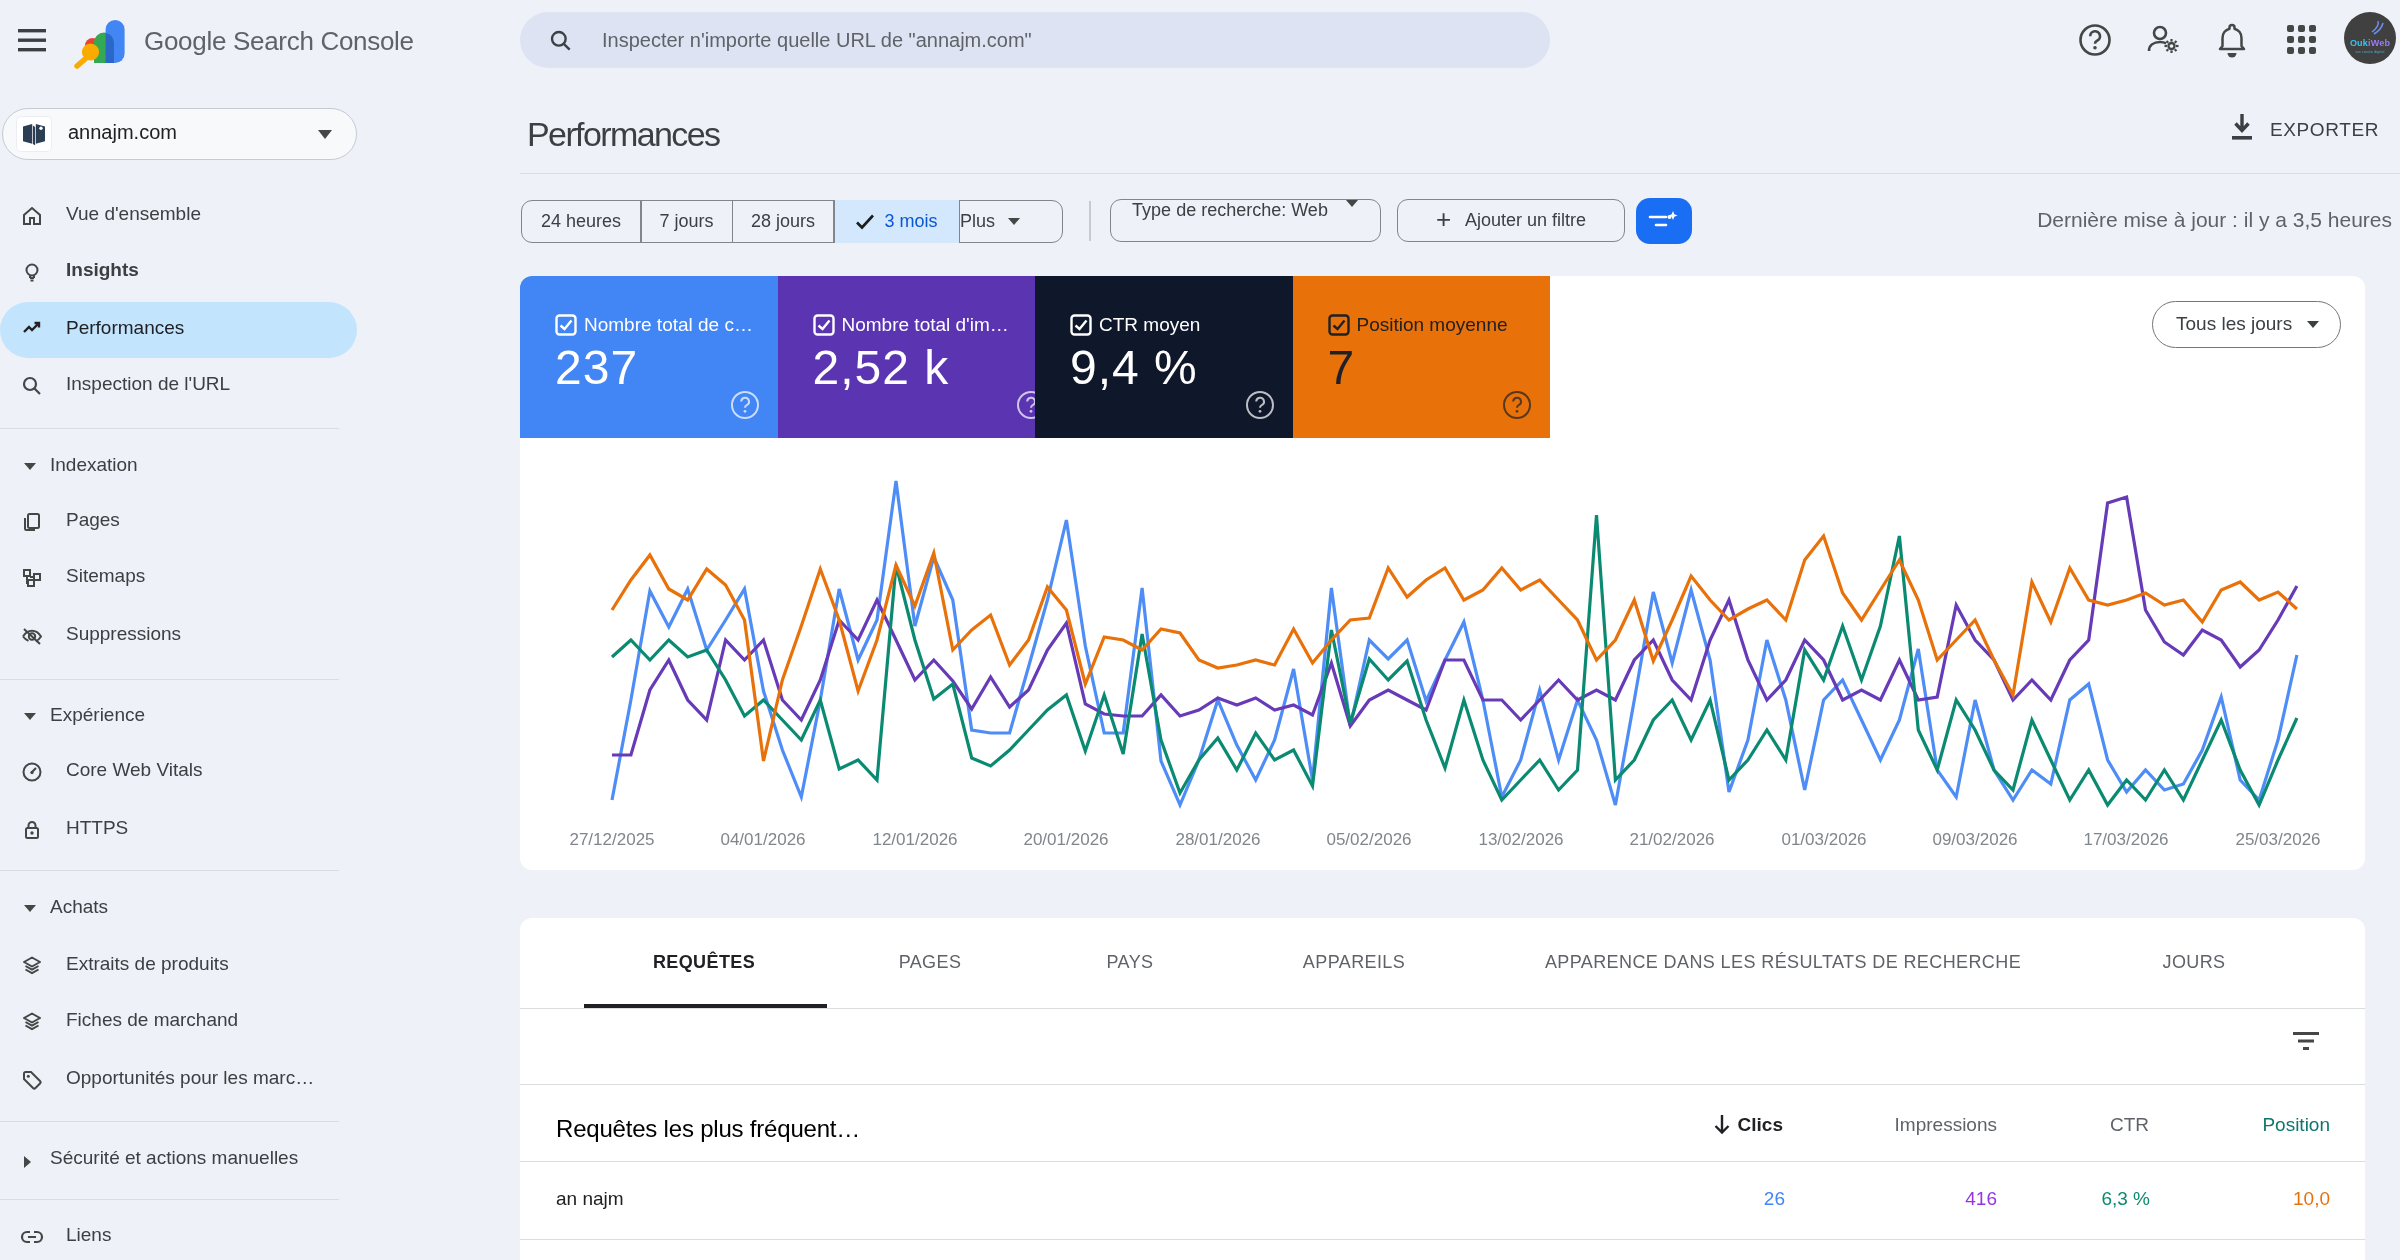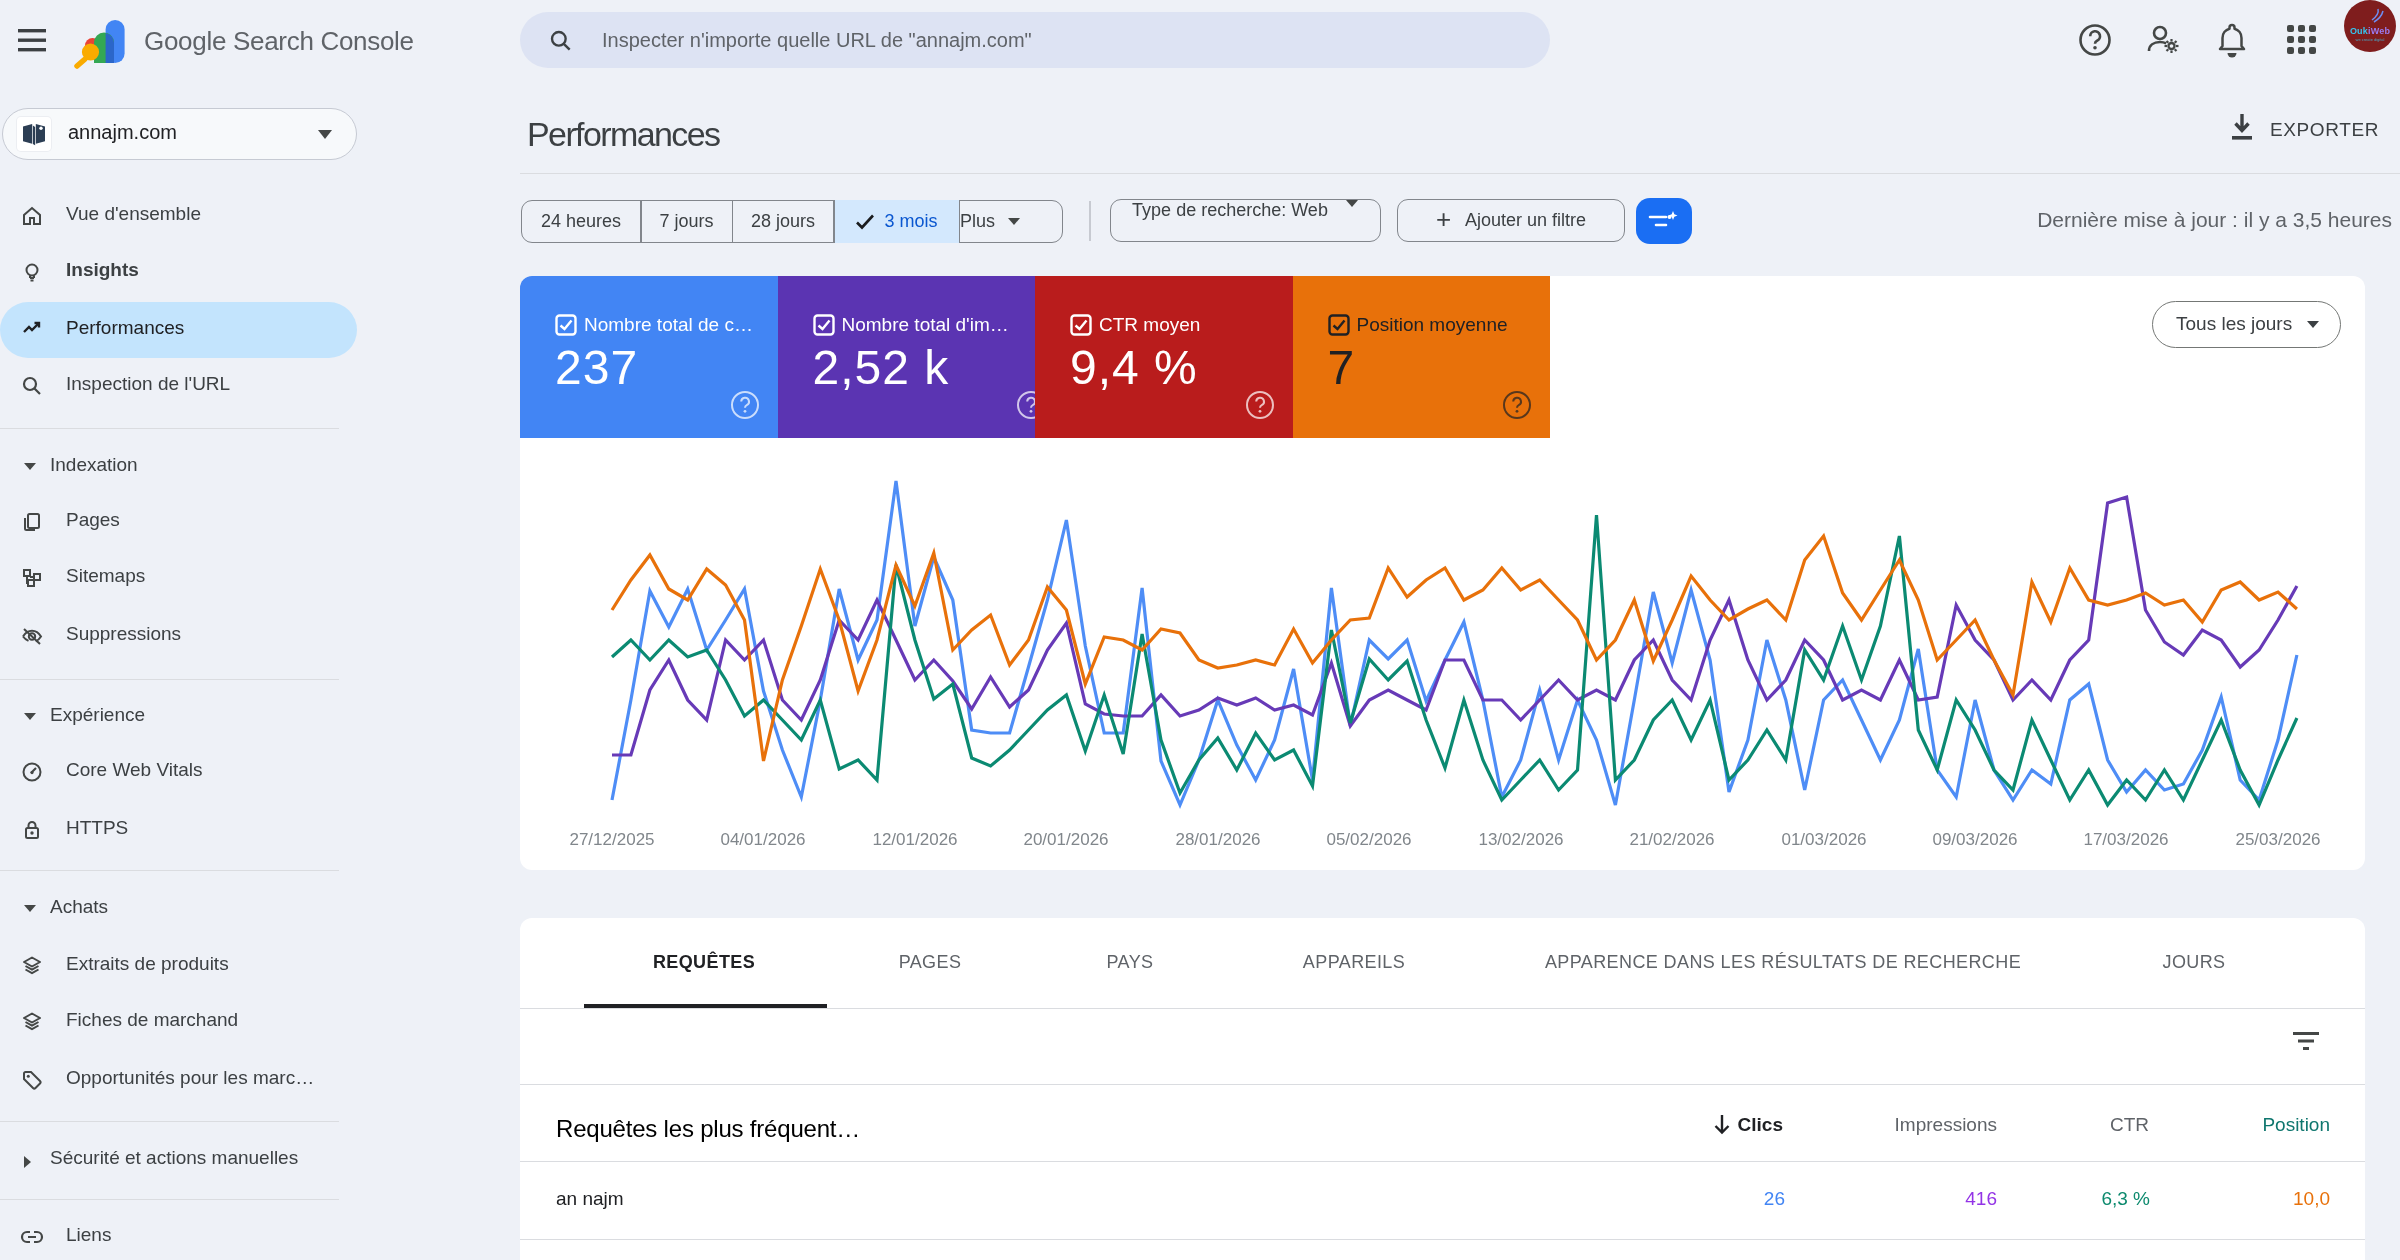--- a/index.html
+++ b/index.html
@@ -60,21 +60,21 @@
     <rect x="0" y="0" width="7" height="7" rx="2" fill="#444746"></rect>
     <rect x="0" y="11" width="7" height="7" rx="2" fill="#444746"></rect>
     <rect x="0" y="22" width="7" height="7" rx="2" fill="#444746"></rect>
     <rect x="11" y="0" width="7" height="7" rx="2" fill="#444746"></rect>
     <rect x="11" y="11" width="7" height="7" rx="2" fill="#444746"></rect>
     <rect x="11" y="22" width="7" height="7" rx="2" fill="#444746"></rect>
     <rect x="22" y="0" width="7" height="7" rx="2" fill="#444746"></rect>
     <rect x="22" y="11" width="7" height="7" rx="2" fill="#444746"></rect>
     <rect x="22" y="22" width="7" height="7" rx="2" fill="#444746"></rect>
   </svg>
-<div class="abs" style="left:2344px;top:0;width:52px;height:52px;border-radius:50%;background:#7f1d1d;overflow:hidden">
+<div class="abs" style="left:2344px;top:12px;width:52px;height:52px;border-radius:50%;background:#404040;overflow:hidden">
 <div style="position:absolute;left:50%;top:26px;transform:translateX(-50%);font-size:9px;font-weight:700;color:#35c5f0;letter-spacing:.2px">Ouk<span style="color:#9b7bf0">iWeb</span></div>
 <div style="position:absolute;left:50%;top:37px;transform:translateX(-50%);font-size:4px;color:#4aa3c0;white-space:nowrap">we create digital</div>
 <svg style="position:absolute;left:27px;top:8px" width="14" height="16" viewBox="0 0 14 16">
       <path d="M1 12 C5 9 8 5 7 1 M3 14 C8 11 11 7 12 3" stroke="#6f8ef2" stroke-width="1.5" fill="none"></path>
     </svg>
 </div>
 
 <div class="abs" style="left:2px;top:108px;width:355px;height:52px;border:1.5px solid #c6cad3;border-radius:27px;background:rgba(255,255,255,.55)"></div>
 <div class="abs" style="left:17px;top:117px;width:34px;height:34px;background:#fff;border-radius:4px;box-shadow:0 0 0 1px #eceef2"></div>
 <svg class="abs" style="left:22px;top:123px" width="24" height="23" viewBox="0 0 24 23">
@@ -254,21 +254,21 @@
       <path d="M5.5 11.5 L9.5 15 L16.5 6.5" fill="none" stroke="#ffffff" stroke-width="2.4"></path>
     </svg>
 <div style="position:absolute;left:64px;top:38px;font-size:19px;color:#ffffff;white-space:nowrap">Nombre total d'im…</div>
 <div style="position:absolute;left:35px;top:64px;font-size:48px;color:#ffffff;letter-spacing:1px">2,52 k</div>
 <svg style="position:absolute;right:18px;bottom:18px" width="30" height="30" viewBox="0 0 30 30">
       <circle cx="15" cy="15" r="13" fill="none" stroke="rgba(255,255,255,.72)" stroke-width="2"></circle>
       <path d="M11.2 11.6 a3.9 3.9 0 1 1 5.5 3.6 c-1.3 0.6 -1.7 1.3 -1.7 2.5" fill="none" stroke="rgba(255,255,255,.72)" stroke-width="2"></path>
       <circle cx="15" cy="21.3" r="1.4" fill="rgba(255,255,255,.72)"></circle>
     </svg>
 </div>
-<div style="position:absolute;left:1035px;top:276px;width:257.5px;height:162px;background:#b91c1c;overflow:hidden">
+<div style="position:absolute;left:1035px;top:276px;width:257.5px;height:162px;background:#0f172a;overflow:hidden">
 <svg style="position:absolute;left:35px;top:38px" width="22" height="22" viewBox="0 0 22 22">
       <rect x="1.5" y="1.5" width="19" height="19" rx="3" fill="none" stroke="#ffffff" stroke-width="2.4"></rect>
       <path d="M5.5 11.5 L9.5 15 L16.5 6.5" fill="none" stroke="#ffffff" stroke-width="2.4"></path>
     </svg>
 <div style="position:absolute;left:64px;top:38px;font-size:19px;color:#ffffff;white-space:nowrap">CTR moyen</div>
 <div style="position:absolute;left:35px;top:64px;font-size:48px;color:#ffffff;letter-spacing:1px">9,4 %</div>
 <svg style="position:absolute;right:18px;bottom:18px" width="30" height="30" viewBox="0 0 30 30">
       <circle cx="15" cy="15" r="13" fill="none" stroke="rgba(255,255,255,.72)" stroke-width="2"></circle>
       <path d="M11.2 11.6 a3.9 3.9 0 1 1 5.5 3.6 c-1.3 0.6 -1.7 1.3 -1.7 2.5" fill="none" stroke="rgba(255,255,255,.72)" stroke-width="2"></path>
       <circle cx="15" cy="21.3" r="1.4" fill="rgba(255,255,255,.72)"></circle>

